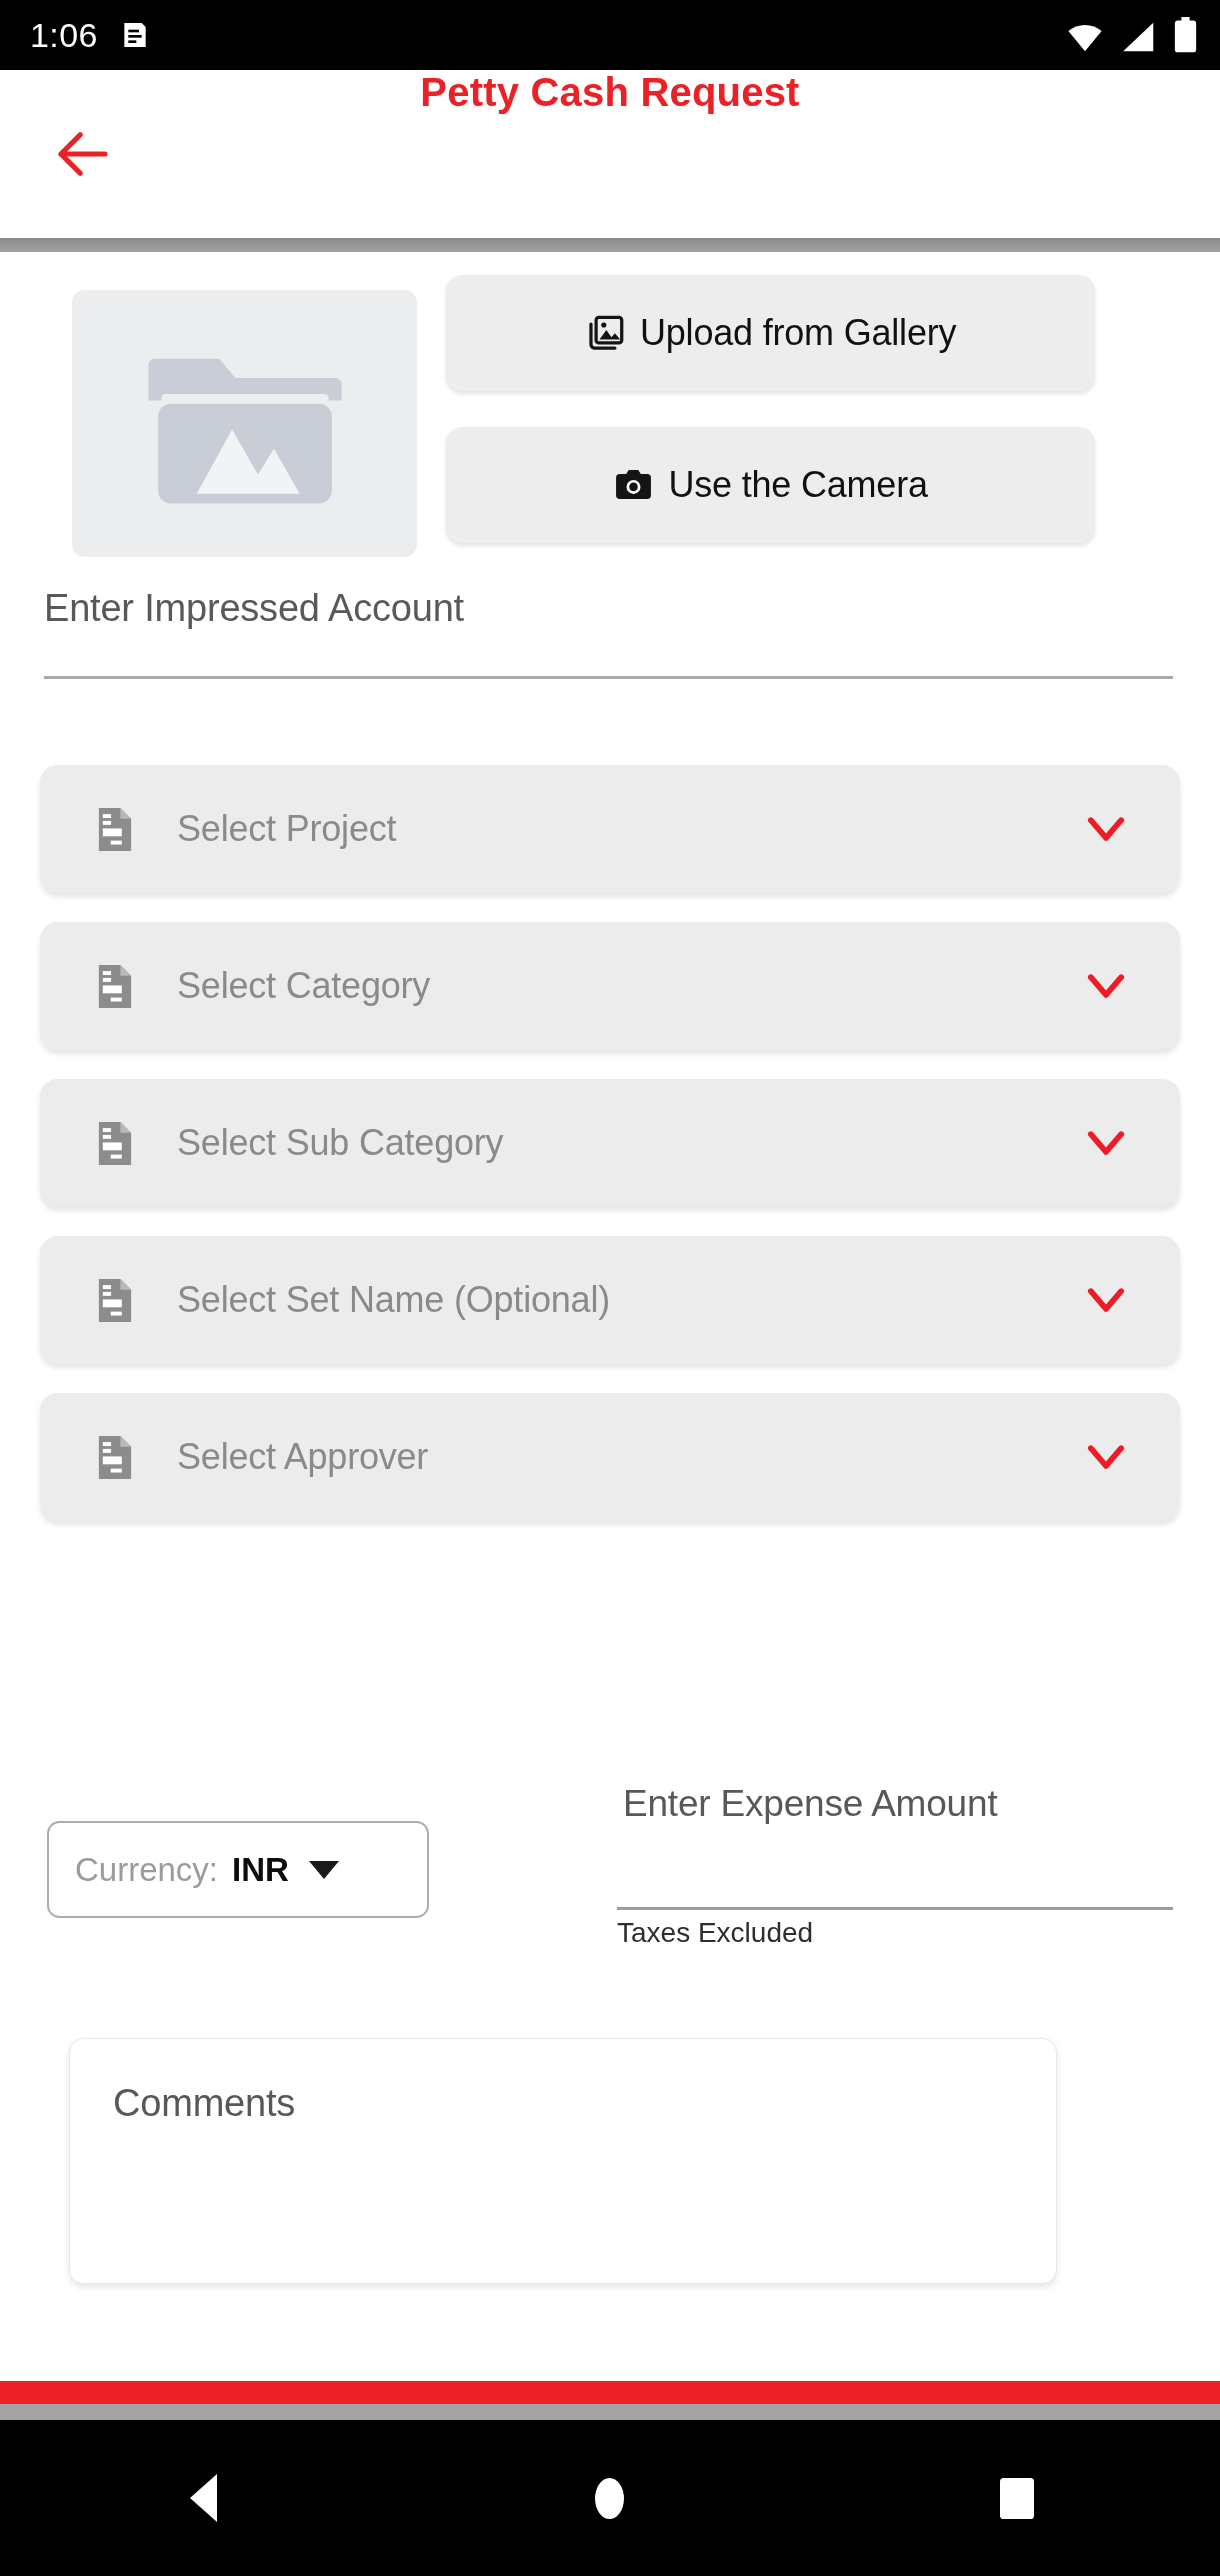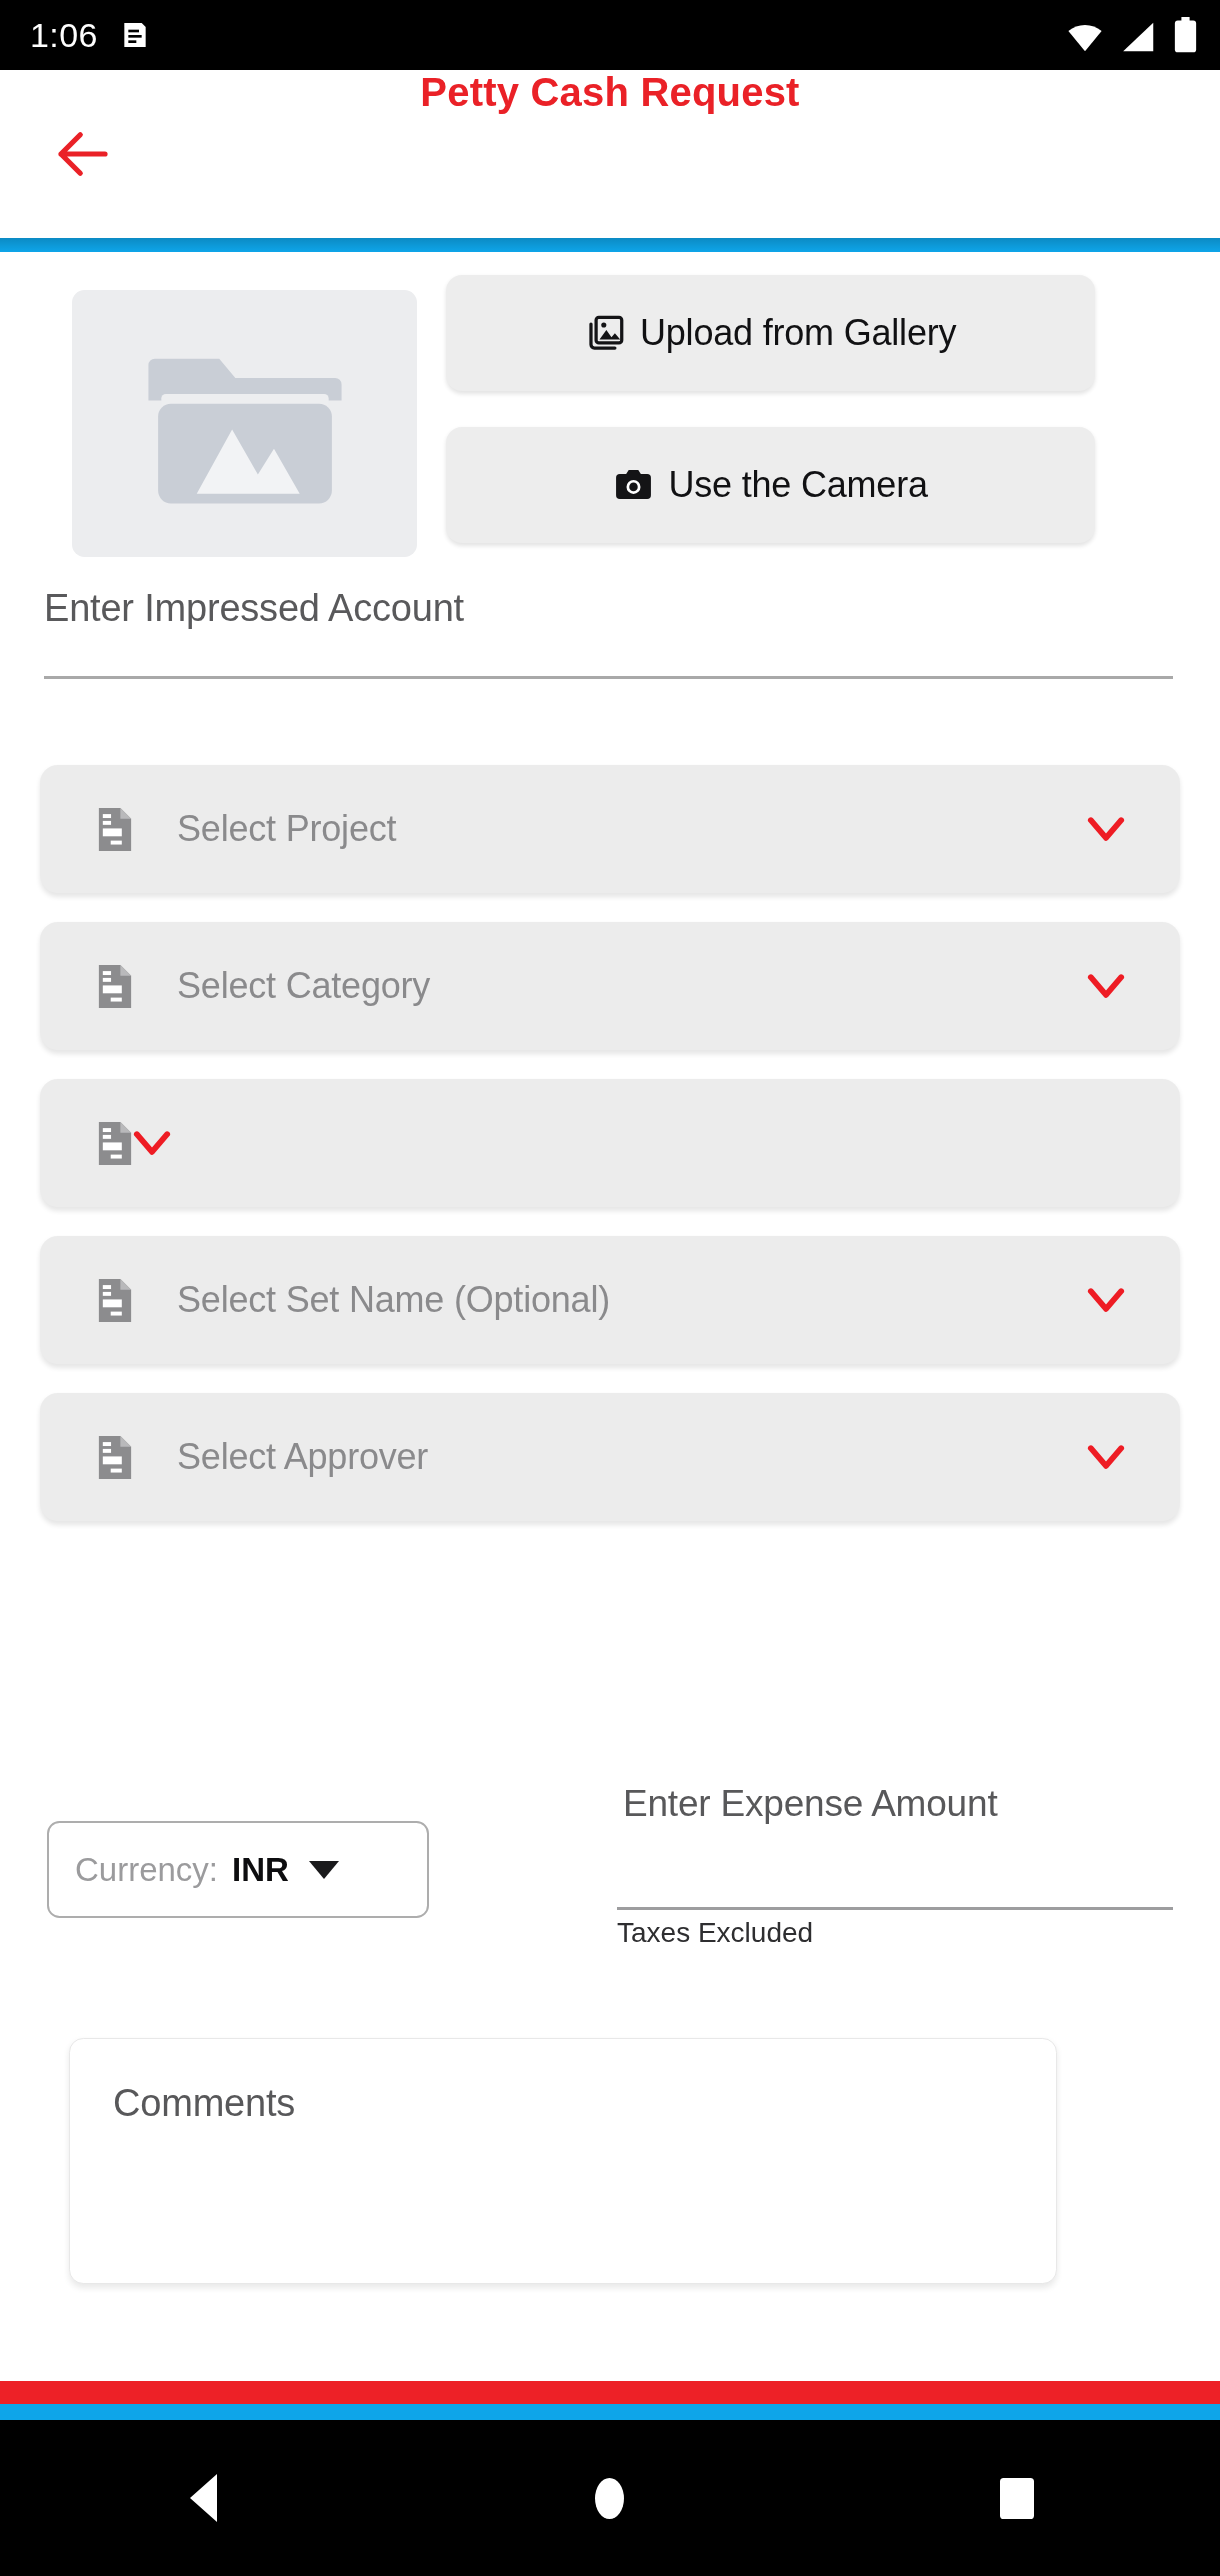--- a/index.html
+++ b/index.html
@@ -2,21 +2,21 @@
 <html style="font-size:14.3px"><head>
 <meta charset="utf-8">
 <style>
   * { margin:0; padding:0; box-sizing:border-box; }
   html,body{
     width:1220px; height:2576px;
     background:#ffffff;
     font-family:"Liberation Sans", sans-serif;
     overflow:hidden;
   }
-  .screen{ position:relative; width:1220px; height:2576px; background:#0ea5e9; }
+  .screen{ position:relative; width:1220px; height:2576px; background:#a3a3a3; }
 
   
   .statusbar{
     position:absolute; left:0; top:0; width:1220px; height:70px;
     background:#000000; display:flex; align-items:center;
     padding:0 23px 0 30px;
   }
   .sb-time{ color:#fff; font-size:34px; letter-spacing:0.4px; line-height:1; }
   .sb-left-icons{ display:flex; align-items:center; margin-left:21.5px; gap:12.5px; }
   .sb-spacer{ flex:1; }
@@ -261,20 +261,21 @@
 
       <div class="dd">
         <svg class="dd-icon" viewBox="0 0 20 24">
           <path fill="#8C8C8E" d="M1 0h12l6 6v18H1z"></path>
           <path fill="#B9B9BB" d="M13 0l6 6h-6z"></path>
           <rect x="3.2" y="3.4" width="4.6" height="2.2" fill="#ffffff"></rect>
           <rect x="3.2" y="7.2" width="4.6" height="2.2" fill="#ffffff"></rect>
           <rect x="3.2" y="11.4" width="10.6" height="4.4" fill="#ffffff"></rect>
           <rect x="7.6" y="18.2" width="6.2" height="2.2" fill="#ffffff"></rect>
         </svg>
+        <span class="dd-text">Select Sub Category</span>
         <svg class="dd-caret" viewBox="0 0 22 16">
           <path d="M2 2.5 11 13 20 2.5" fill="none" stroke="#EE1C24" stroke-width="3.4" stroke-linecap="round" stroke-linejoin="round"></path>
         </svg>
       </div>
 
       <div class="dd">
         <svg class="dd-icon" viewBox="0 0 20 24">
           <path fill="#8C8C8E" d="M1 0h12l6 6v18H1z"></path>
           <path fill="#B9B9BB" d="M13 0l6 6h-6z"></path>
           <rect x="3.2" y="3.4" width="4.6" height="2.2" fill="#ffffff"></rect>

